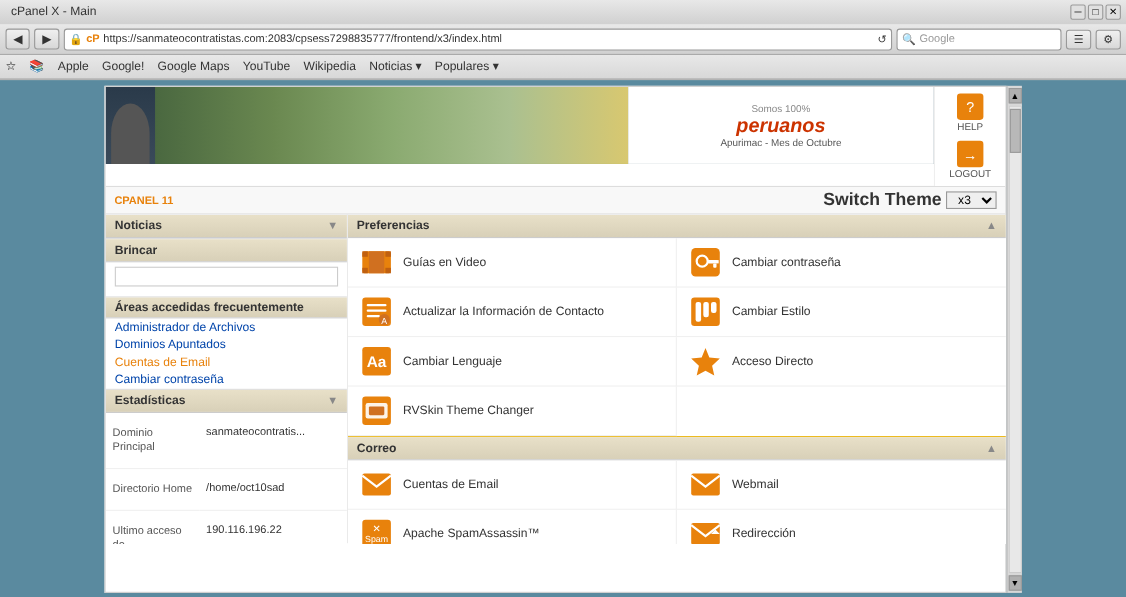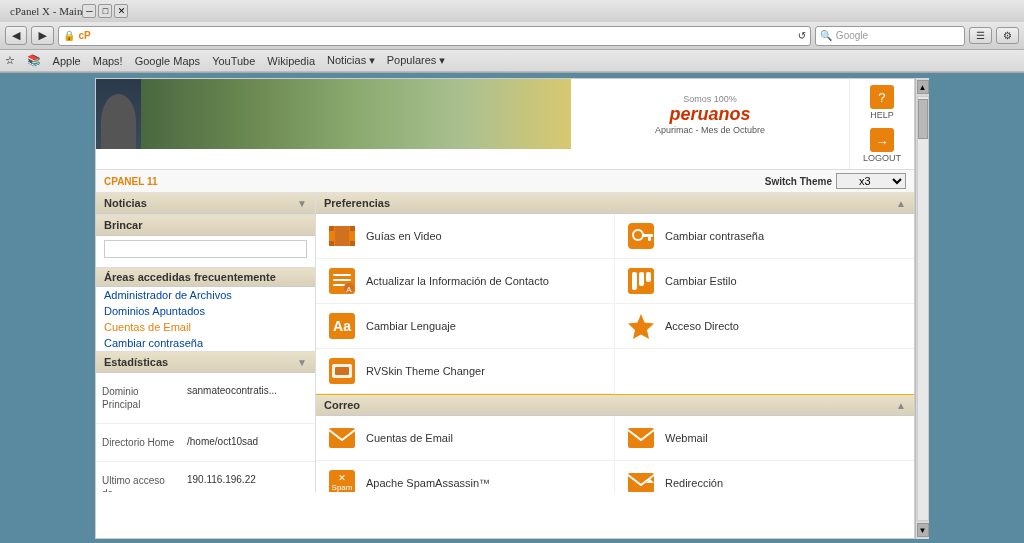--- a/index.html
+++ b/index.html
@@ -1,20 +1,20 @@
 <!DOCTYPE html>
 <html><head>
   <meta charset="utf-8">
   <style>
     * { margin: 0; padding: 0; box-sizing: border-box; }
     body { font-family: Arial, sans-serif; font-size: 12px; background: #5a8a9f; width: 1024px; height: 543px; overflow: hidden; }
 
     
     .browser-chrome { background: #d6d6d6; border-bottom: 1px solid #aaa; }
-    .title-bar { background: linear-gradient(to bottom, #e8e8e8, #d0d0d0); padding: 3px 5px; display: flex; align-items: center; height: 22px; font-family: Liberation Serif, serif; }
+    .title-bar { background: linear-gradient(to bottom, #e8e8e8, #d0d0d0); padding: 3px 5px; display: flex; align-items: center; justify-content: space-between; height: 22px; }
     .title-bar-left { display: flex; gap: 4px; align-items: center; }
     .title-text { font-size: 11px; color: #333; margin-left: 5px; }
     .win-btns { display: flex; gap: 2px; }
     .win-btn { width: 14px; height: 14px; border-radius: 2px; border: 1px solid #999; font-size: 9px; display: flex; align-items: center; justify-content: center; cursor: pointer; background: #e0e0e0; }
     .win-btn.close { background: #e0e0e0; }
     
     .nav-bar { background: linear-gradient(to bottom, #e8e8e8, #d0d0d0); padding: 3px 5px; display: flex; align-items: center; gap: 4px; height: 28px; border-bottom: 1px solid #aaa; }
     .nav-btn { background: linear-gradient(to bottom, #f0f0f0, #d8d8d8); border: 1px solid #999; border-radius: 3px; padding: 2px 6px; font-size: 11px; cursor: pointer; color: #333; }
     .address-bar { flex: 1; display: flex; align-items: center; background: white; border: 1px solid #999; border-radius: 3px; padding: 1px 4px; height: 20px; }
     .address-bar span { font-size: 10px; color: #333; }
@@ -104,35 +104,36 @@
       <div class="win-btn close">✕</div>
     </div>
   </div>
 
   <div class="nav-bar">
     <button class="nav-btn">◀</button>
     <button class="nav-btn">▶</button>
     <div class="address-bar">
       <span class="lock-icon">🔒</span>
       <span style="color:#e8820c;font-size:10px;font-weight:bold;">cP</span>&nbsp;
+      <span style="font-size:10px;color:#333;overflow:hidden;white-space:nowrap;max-width:400px;">https://sanmateocontratistas.com:2083/cpsess7298835777/frontend/x3/index.html</span>
       <span class="refresh-icon" style="margin-left:auto;">↺</span>
     </div>
     <div class="search-bar">
       <span style="font-size:10px;color:#888;">🔍</span>&nbsp;
       <span style="font-size:10px;color:#999;">Google</span>
     </div>
     <button class="nav-btn" style="font-size:10px;">☰</button>
     <button class="nav-btn" style="font-size:10px;">⚙</button>
   </div>
 
   <div class="bookmarks-bar">
     <span style="font-size:11px;">☆</span>
     <span style="font-size:11px;">📚</span>
     <a class="bookmark-item">Apple</a>
-    <a class="bookmark-item">Maps!</a>
+    <a class="bookmark-item">Google!</a>
     <a class="bookmark-item">Google Maps</a>
     <a class="bookmark-item">YouTube</a>
     <a class="bookmark-item">Wikipedia</a>
     <span class="bookmark-dropdown">Noticias ▾</span>
     <span class="bookmark-dropdown">Populares ▾</span>
   </div>
 </div>
 
 <div class="main-content">
   <div class="cpanel-container">
@@ -164,22 +165,22 @@
         <div class="top-btn">
           <div class="top-btn-icon">→</div>
           <div class="top-btn-label">LOGOUT</div>
         </div>
       </div>
     </div>
 
     <div style="display:flex;align-items:center;padding:3px 8px;background:#f8f8f8;border-bottom:1px solid #e0e0e0;">
       <span style="color:#e8820c;font-size:10px;font-weight:bold;margin-right:auto;">CPANEL 11</span>
       <div style="display:flex;align-items:center;gap:4px;">
-        <label style="font-size:10px;font-weight:bold;color:#333;">Switch Theme</label>
-        <select style="font-size:11px;padding:0 18px;border:1px solid #999;">
+        <label style="font-size:16px;font-weight:bold;color:#333;">Switch Theme</label>
+        <select style="font-size:11px;padding:0 6px;border:1px solid #999;">
           <option>x3</option>
         </select>
       </div>
     </div>
 
     <div class="cpanel-body">
 
       <div class="left-panel">
 
         <div class="noticias-section">

